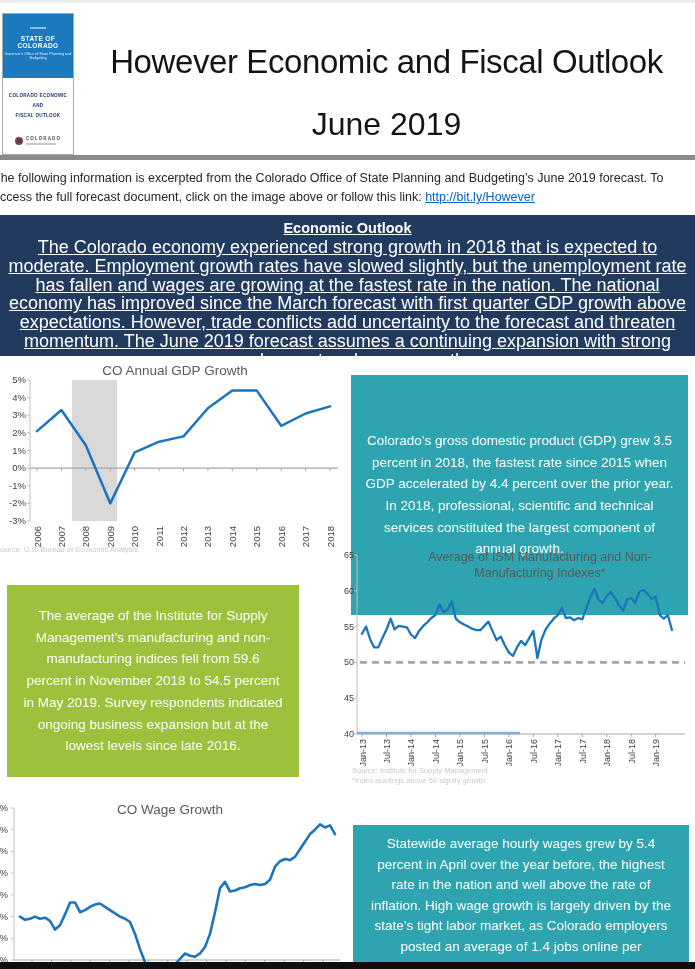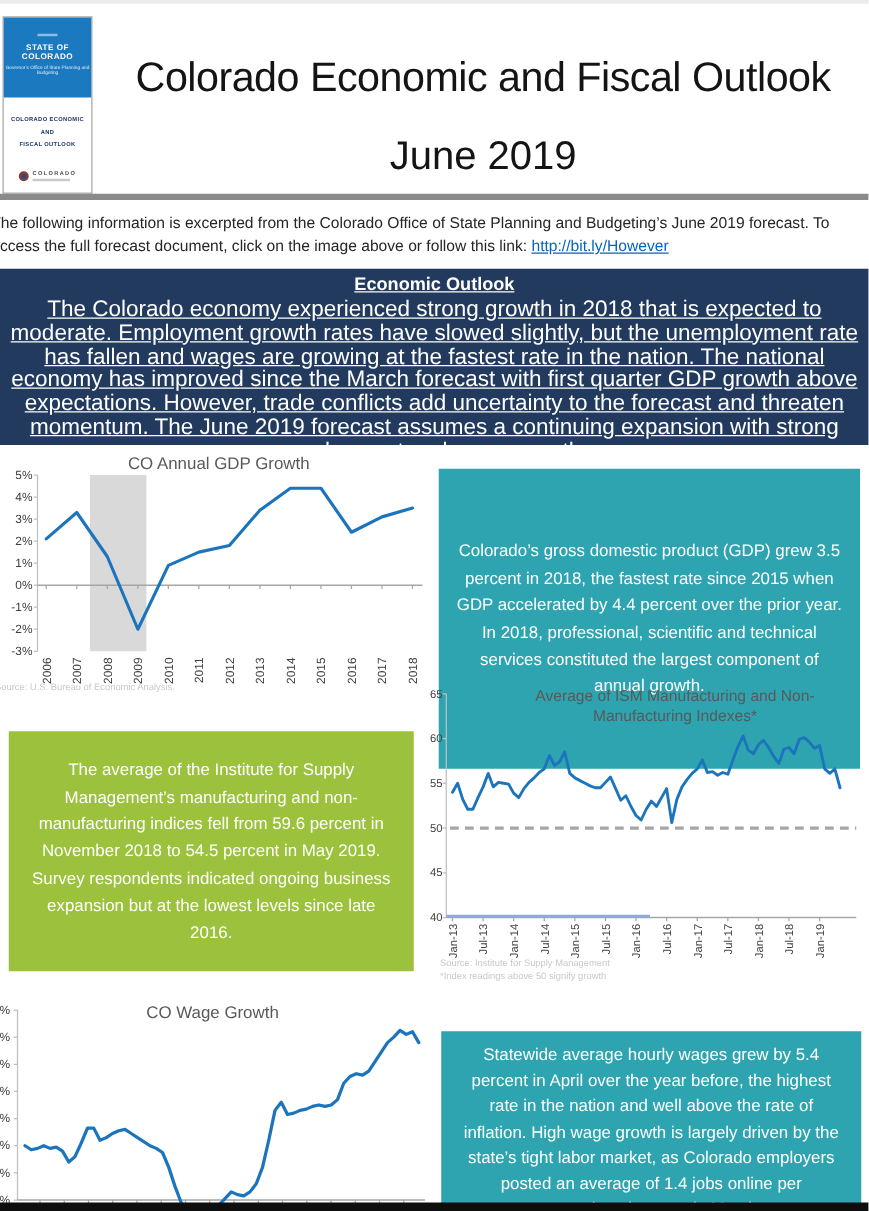--- a/index.html
+++ b/index.html
@@ -32,21 +32,21 @@
   .banner-body { font-size:18px; line-height:18.8px; margin-top:2px; }
 
   .chart { position:absolute; }
   #chart-gdp  { left:0;     top:358px; width:345px; height:200px; }
   #chart-ism  { left:340px; top:544px; width:355px; height:248px; }
   #chart-wage { left:0;     top:793px; width:345px; height:176px; }
 
   .callout { position:absolute; color:#fff; text-align:center; font-size:13.5px; line-height:21.7px;
              display:flex; align-items:center; justify-content:center; }
   #callout-gdp  { left:351px; top:372px; width:337px; height:240px; padding:0 13px; }
-  #callout-ism  { left:7px;   top:582px; width:324px; height:192px; padding:12px 16px; }
+  #callout-ism  { left:7px;   top:582px; width:292px; height:192px; padding:12px 16px; }
   #callout-wage { left:353px; top:822px; width:336px; height:147px; padding:9px 14px;
                   align-items:flex-start; overflow:hidden; line-height:20.5px; }
 
   .bottom-strip { position:absolute; left:0; bottom:0; width:695px; height:7px; background:#0e0e0e; z-index:5; }
   svg text { font-family:"Liberation Sans", sans-serif; }
 </style>
 </head>
 <body>
 
 <div class="page">
@@ -67,21 +67,21 @@
         <div class="cover-logo">
           <span class="logo-circle"></span>
           <span class="logo-lines">
             <span class="logo-text">COLORADO</span>
             <span class="logo-subline"></span>
           </span>
         </div>
       </div>
     </div>
     <div class="titles">
-      <h1>Colorado Economic and Fiscal Outlook</h1>
+      <h1>However Economic and Fiscal Outlook</h1>
       <h2>June 2019</h2>
     </div>
   </div>
 
   <div class="divider"></div>
 
   <p class="intro"><span>The following information is excerpted from the Colorado Office of State Planning and Budgeting’s June 2019 forecast. To access the full forecast document, click on the image above or follow this link: </span><a href="#">http://bit.ly/However</a></p>
 
   <div class="banner" style="background: rgb(33, 58, 94); text-decoration: underline;">
     <div class="banner-title">Economic Outlook</div>

